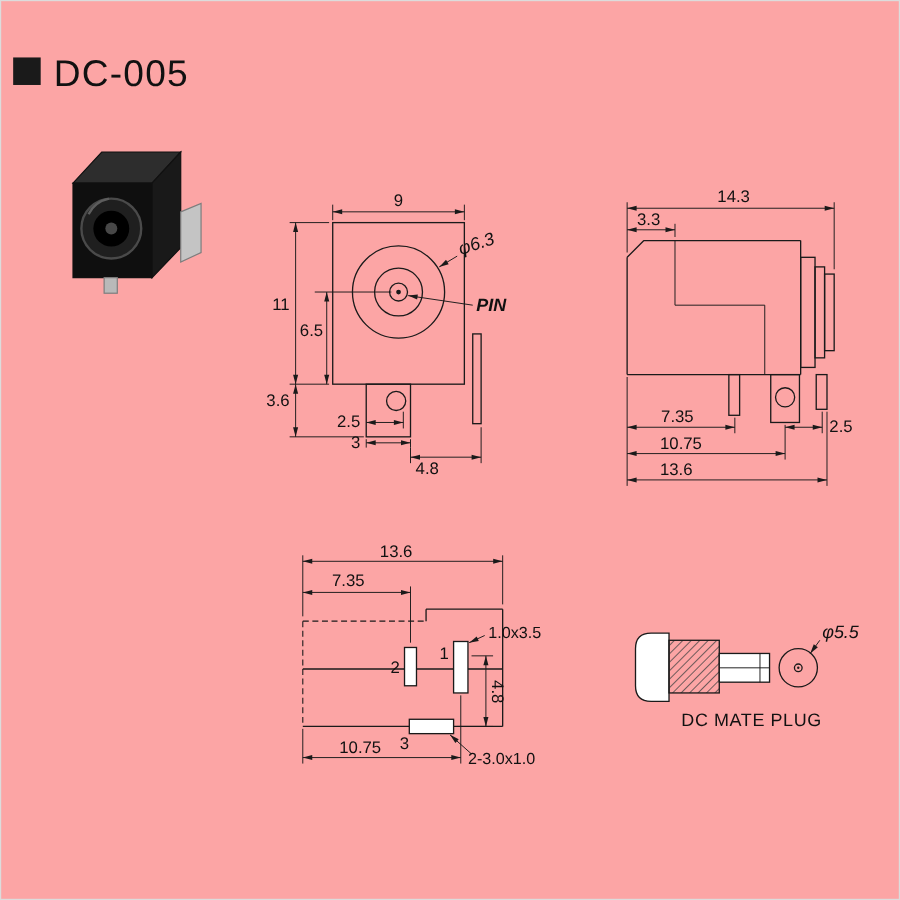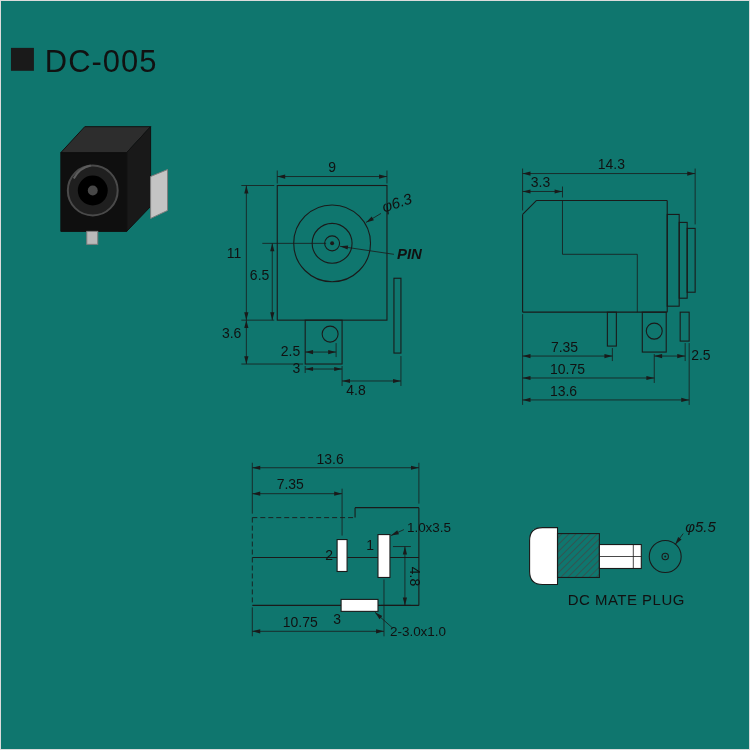--- a/index.html
+++ b/index.html
@@ -1,17 +1,17 @@
 <!DOCTYPE html>
 <html><head>
 <meta charset="utf-8">
 <style>
   html,body{margin:0;padding:0;background:#fff;}
   body{width:750px;height:750px;font-family:"Liberation Sans",sans-serif;overflow:hidden;}
-  .page{position:relative;width:748px;height:748px;border:1px solid #dcdcdc;background:#0f766e;}
+  .page{position:relative;width:748px;height:748px;border:1px solid #dcdcdc;background:#fca5a5;}
   svg{display:block;}
   svg text{fill:#111;font-family:"Liberation Sans",sans-serif;}
   .title-text{font-size:31px;letter-spacing:1px;}
   .dim{font-size:14px;}
   .pin-num{font-size:14px;}
   .note{font-size:13.5px;}
   .ital{font-style:italic;font-size:15px;}
   .caption{font-size:15px;letter-spacing:0.5px;}
   .ln{stroke:#1a1a1a;stroke-width:1.1;fill:none;}
   .lnf{stroke:#1a1a1a;stroke-width:1.1;fill:#ffffff;}

